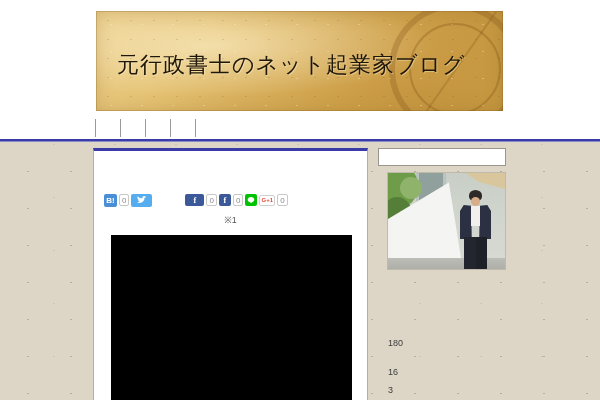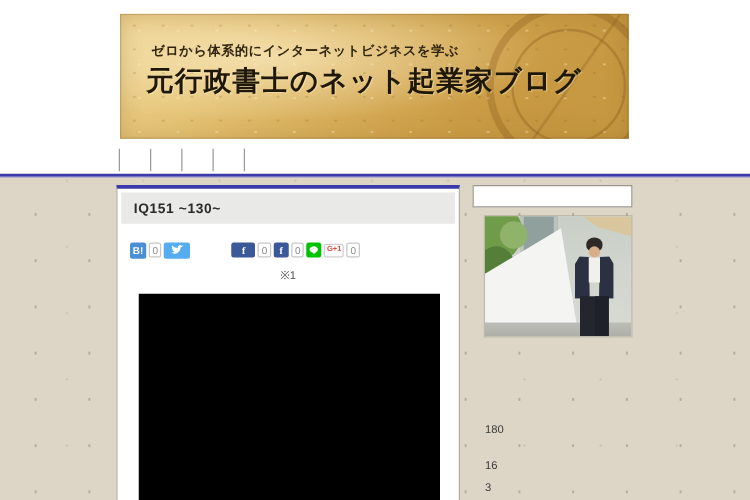--- a/index.html
+++ b/index.html
@@ -20,21 +20,21 @@
                      radial-gradient(rgba(255,240,200,.35) 1px,transparent 1px);
     background-size:23px 19px,31px 27px;}
   .compass{position:absolute;right:-18px;top:-8px;width:120px;height:120px;border-radius:50%;
     border:6px solid rgba(125,80,20,.28);}
   .compass::before{content:"";position:absolute;inset:14px;border-radius:50%;
     border:2px solid rgba(125,80,20,.30);}
   .compass::after{content:"";position:absolute;left:50%;top:-10px;bottom:-10px;width:2px;
     background:rgba(125,80,20,.25);transform:rotate(35deg);}
   .banner-tagline{position:absolute;left:25px;top:23px;font-size:10.5px;font-weight:bold;
     color:#32260f;letter-spacing:.5px;}
-  .banner-title{position:absolute;left:21px;top:39px;font-size:22px;font-weight:bold;
+  .banner-title{position:absolute;left:21px;top:39px;font-size:22px;font-weight:normal;
     font-family:"DejaVu Serif","Liberation Serif",serif;color:#1f1708;letter-spacing:1px;
     text-shadow:1px 1px 0 rgba(255,240,200,.4);}
   .banner-subtitle{position:absolute;right:40px;top:70px;font-size:10.5px;font-weight:bold;
     color:#2e2310;letter-spacing:.5px;}
 
   
   .navbar{position:absolute;left:71px;top:117px;height:22px;display:flex;}
   .nav-item{width:24px;height:18px;margin-top:2px;border-right:1px solid #9a9a9a;}
   .blue-rule{position:absolute;left:0;top:139px;width:600px;height:2px;background:#3a3aa8;
     border-bottom:1px solid #8a8ac8;}
@@ -101,39 +101,35 @@
   .side-count{position:absolute;left:388px;font-size:9px;color:#3c3c3c;}
 </style>
 </head>
 <body>
 
 <div class="stage">
 
   <div class="banner">
     <div class="speck"></div>
     <div class="compass"></div>
-    <div class="banner-tagline">ゼロから体系的にインターネットビジネスを学ぶ</div>
     <div class="banner-title">元行政書士のネット起業家ブログ</div>
   </div>
 
   <div class="navbar">
     <div class="nav-item"></div>
     <div class="nav-item"></div>
     <div class="nav-item"></div>
     <div class="nav-item"></div>
     <div class="nav-item"></div>
   </div>
   <div class="blue-rule"></div>
 
   <div class="content-bg">
 
     <div class="main-box">
-      <div class="post-title-bar">
-        <span>IQ151 ~130~</span>
-      </div>
 
       <div class="share-row">
         <div class="btn hatena">B!</div>
         <div class="counter">0</div>
         <div class="btn twitter">
           <svg viewBox="0 0 24 24">
               <path fill="#fff" d="M23 5a8 8 0 01-2.3.6A4 4 0 0022.4 3a8 8 0 01-2.5 1A4 4 0 0013 7.5 11.4 11.4 0 011.6 2.9a4 4 0 001.2 5.4A4 4 0 011 7.7v.1a4 4 0 003.2 4 4 4 0 01-1.8.1 4 4 0 003.7 2.8A8 8 0 010 17.5 11.4 11.4 0 006.3 19c7.5 0 11.7-6.3 11.7-11.7v-.5A8.4 8.4 0 0023 5z"></path>
             </svg>
         </div>
 

